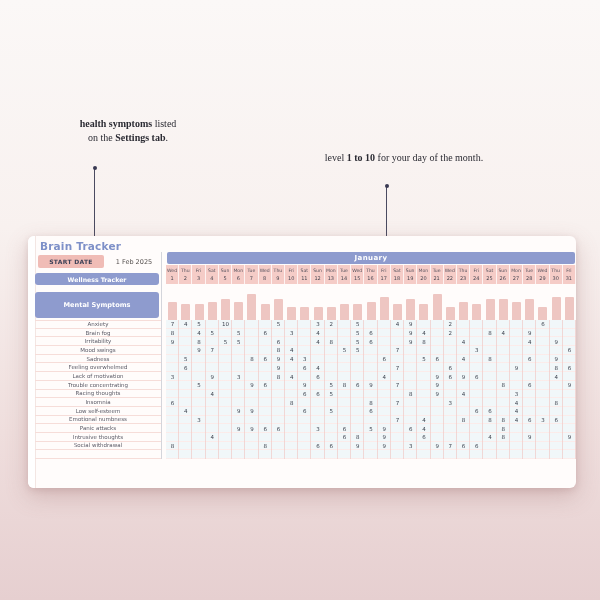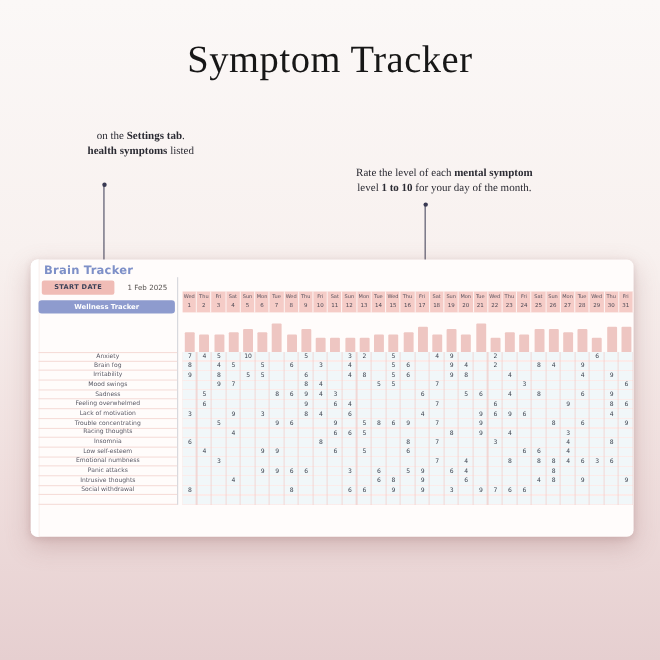--- a/index.html
+++ b/index.html
@@ -47,63 +47,63 @@
       repeating-linear-gradient(90deg, transparent 0px, transparent 12.2258px, rgba(240,199,195,.65) 12.2258px, rgba(240,199,195,.65) 13.2258px),
       repeating-linear-gradient(180deg, transparent 0px, transparent 7.7px, rgba(252,235,233,.95) 7.7px, rgba(252,235,233,.95) 8.7px);}
   .val{position:absolute;width:13.2258px;height:8.7px;display:flex;align-items:center;justify-content:center;
     font-size:5.5px;color:#3e4450;}
 </style>
 </head>
 <body>
 
 <div id="page">
 
-  <div class="title">Symptom Tracker</div>
 
   <div class="ann" id="ann-left">
+      <div><span class="b">health symptoms</span><span> listed</span></div>
       <div><span>on the </span><span class="b">Settings tab</span><span>.</span></div>
-      <div><span class="b">health symptoms</span><span> listed</span></div>
     </div>
   <div class="ann" id="ann-right">
-      <div><span>Rate the level of each </span><span class="b">mental symptom</span></div>
       <div><span>level </span><span class="b">1 to 10</span><span> for your day of the month.</span></div>
     </div>
 
   <div class="connector" id="line-left"></div>
   <div class="dot" style="left:92.5px;top:166px;"></div>
   <div class="dot" style="left:92.5px;top:312px;"></div>
   <div class="connector" id="line-right"></div>
   <div class="dot" style="left:384.5px;top:184px;"></div>
   <div class="dot" style="left:384.5px;top:380px;"></div>
 
   <div id="sheet">
     <div id="left-strip"></div>
     <div id="sheet-title">Brain Tracker</div>
     <div id="start-date-btn">START DATE</div>
     <div id="start-date-val">1 Feb 2025</div>
     <div class="banner" id="tab-banner">Wellness Tracker</div>
+    <div class="banner" id="section-banner">Mental Symptoms</div>
     <div id="label-divider"></div>
     <div id="symptom-rows">
         <div class="sym-row" style="height: 8.7px; border-top: 1px solid rgb(246, 221, 217);">Anxiety</div>
         <div class="sym-row" style="height: 8.7px;">Brain fog</div>
         <div class="sym-row" style="height: 8.7px;">Irritability</div>
         <div class="sym-row" style="height: 8.7px;">Mood swings</div>
         <div class="sym-row" style="height: 8.7px;">Sadness</div>
         <div class="sym-row" style="height: 8.7px;">Feeling overwhelmed</div>
         <div class="sym-row" style="height: 8.7px;">Lack of motivation</div>
         <div class="sym-row" style="height: 8.7px;">Trouble concentrating</div>
         <div class="sym-row" style="height: 8.7px;">Racing thoughts</div>
         <div class="sym-row" style="height: 8.7px;">Insomnia</div>
         <div class="sym-row" style="height: 8.7px;">Low self-esteem</div>
         <div class="sym-row" style="height: 8.7px;">Emotional numbness</div>
         <div class="sym-row" style="height: 8.7px;">Panic attacks</div>
         <div class="sym-row" style="height: 8.7px;">Intrusive thoughts</div>
         <div class="sym-row" style="height: 8.7px;">Social withdrawal</div>
         <div class="sym-row" style="height: 8.7px;"></div>
       </div>
+    <div id="month-banner">January</div>
     <div id="day-header">
         <div class="day-cell" style="left: 0px; width: 13.2258px;">
           <div class="day-name">Wed</div>
           <div class="day-num">1</div>
         </div>
         <div class="day-cell" style="left: 13.2258px; width: 13.2258px;">
           <div class="day-name">Thu</div>
           <div class="day-num">2</div>
         </div>
         <div class="day-cell" style="left: 26.4516px; width: 13.2258px;">

